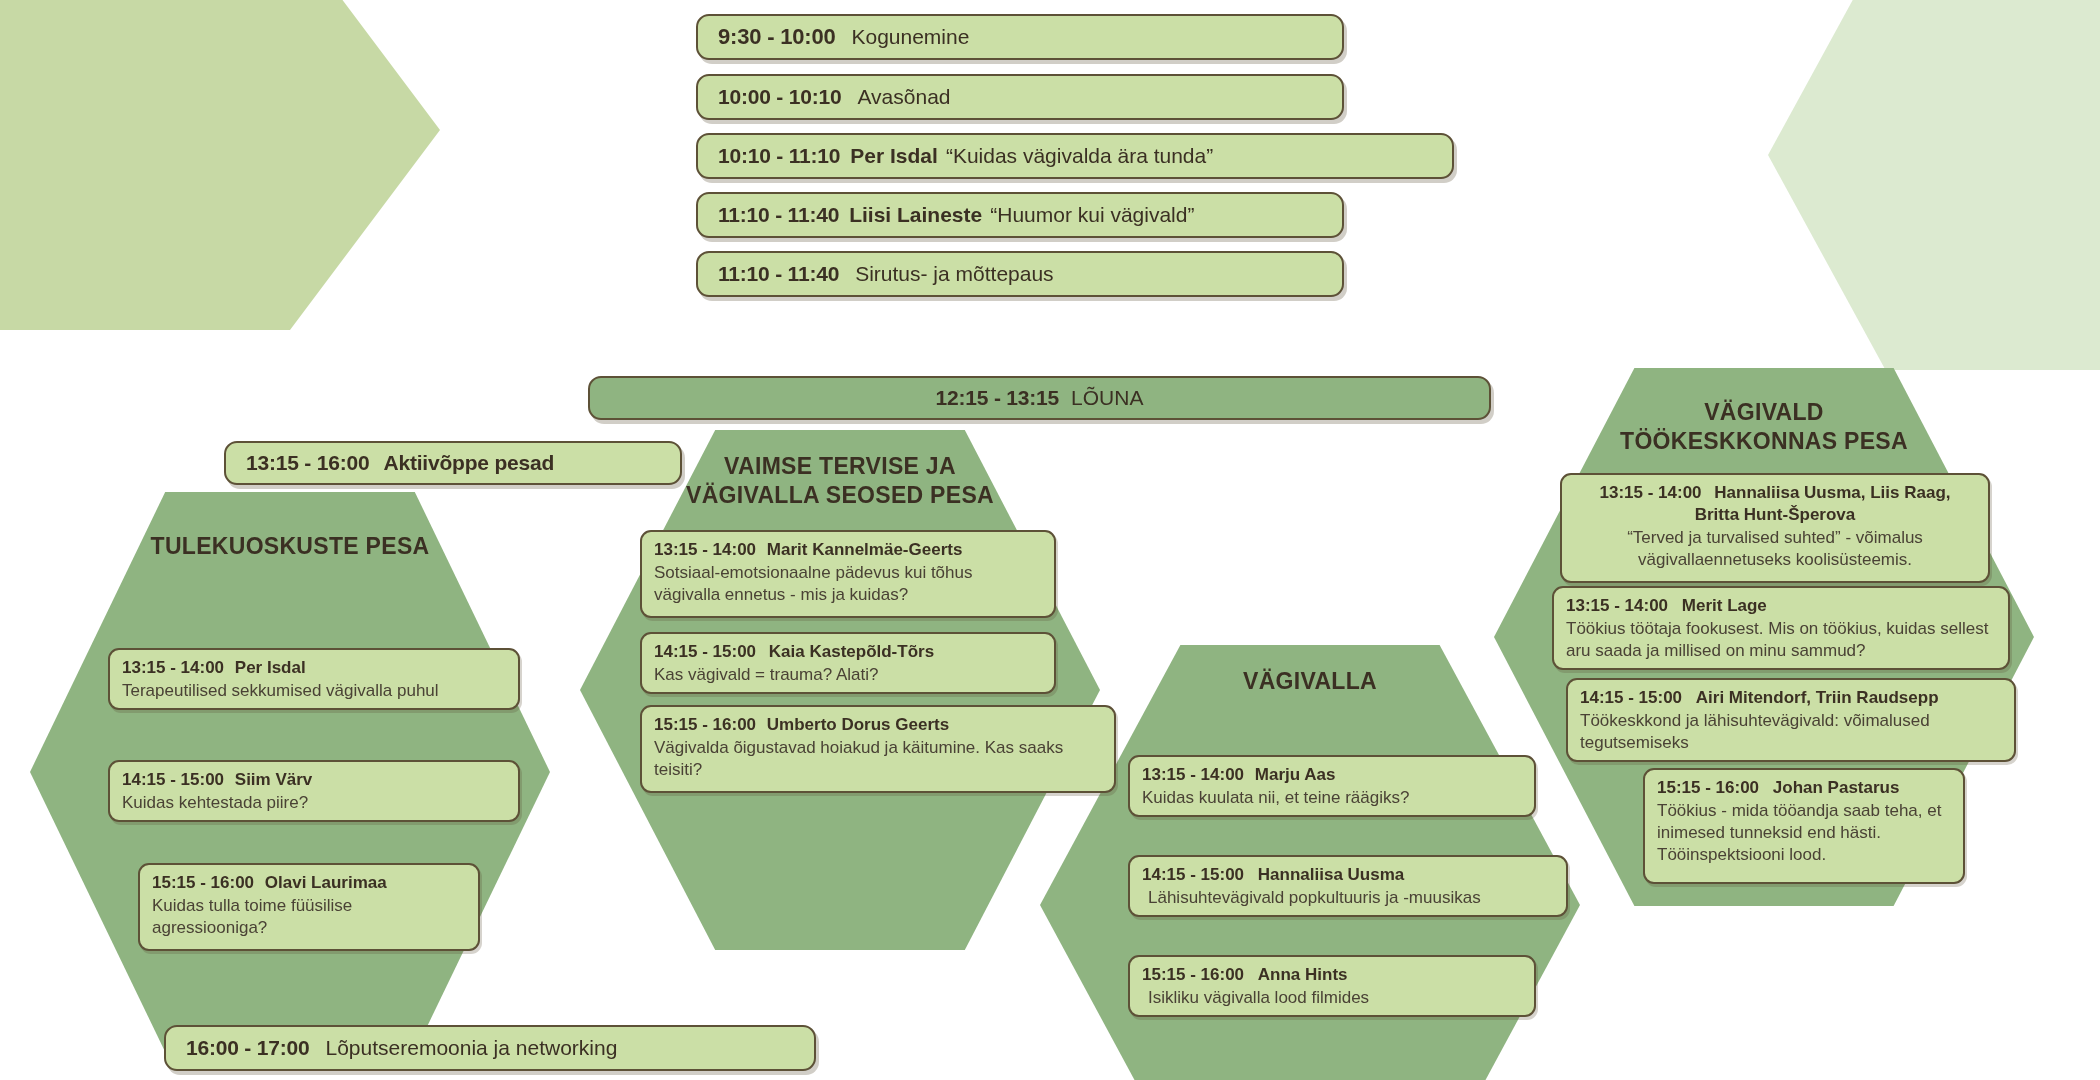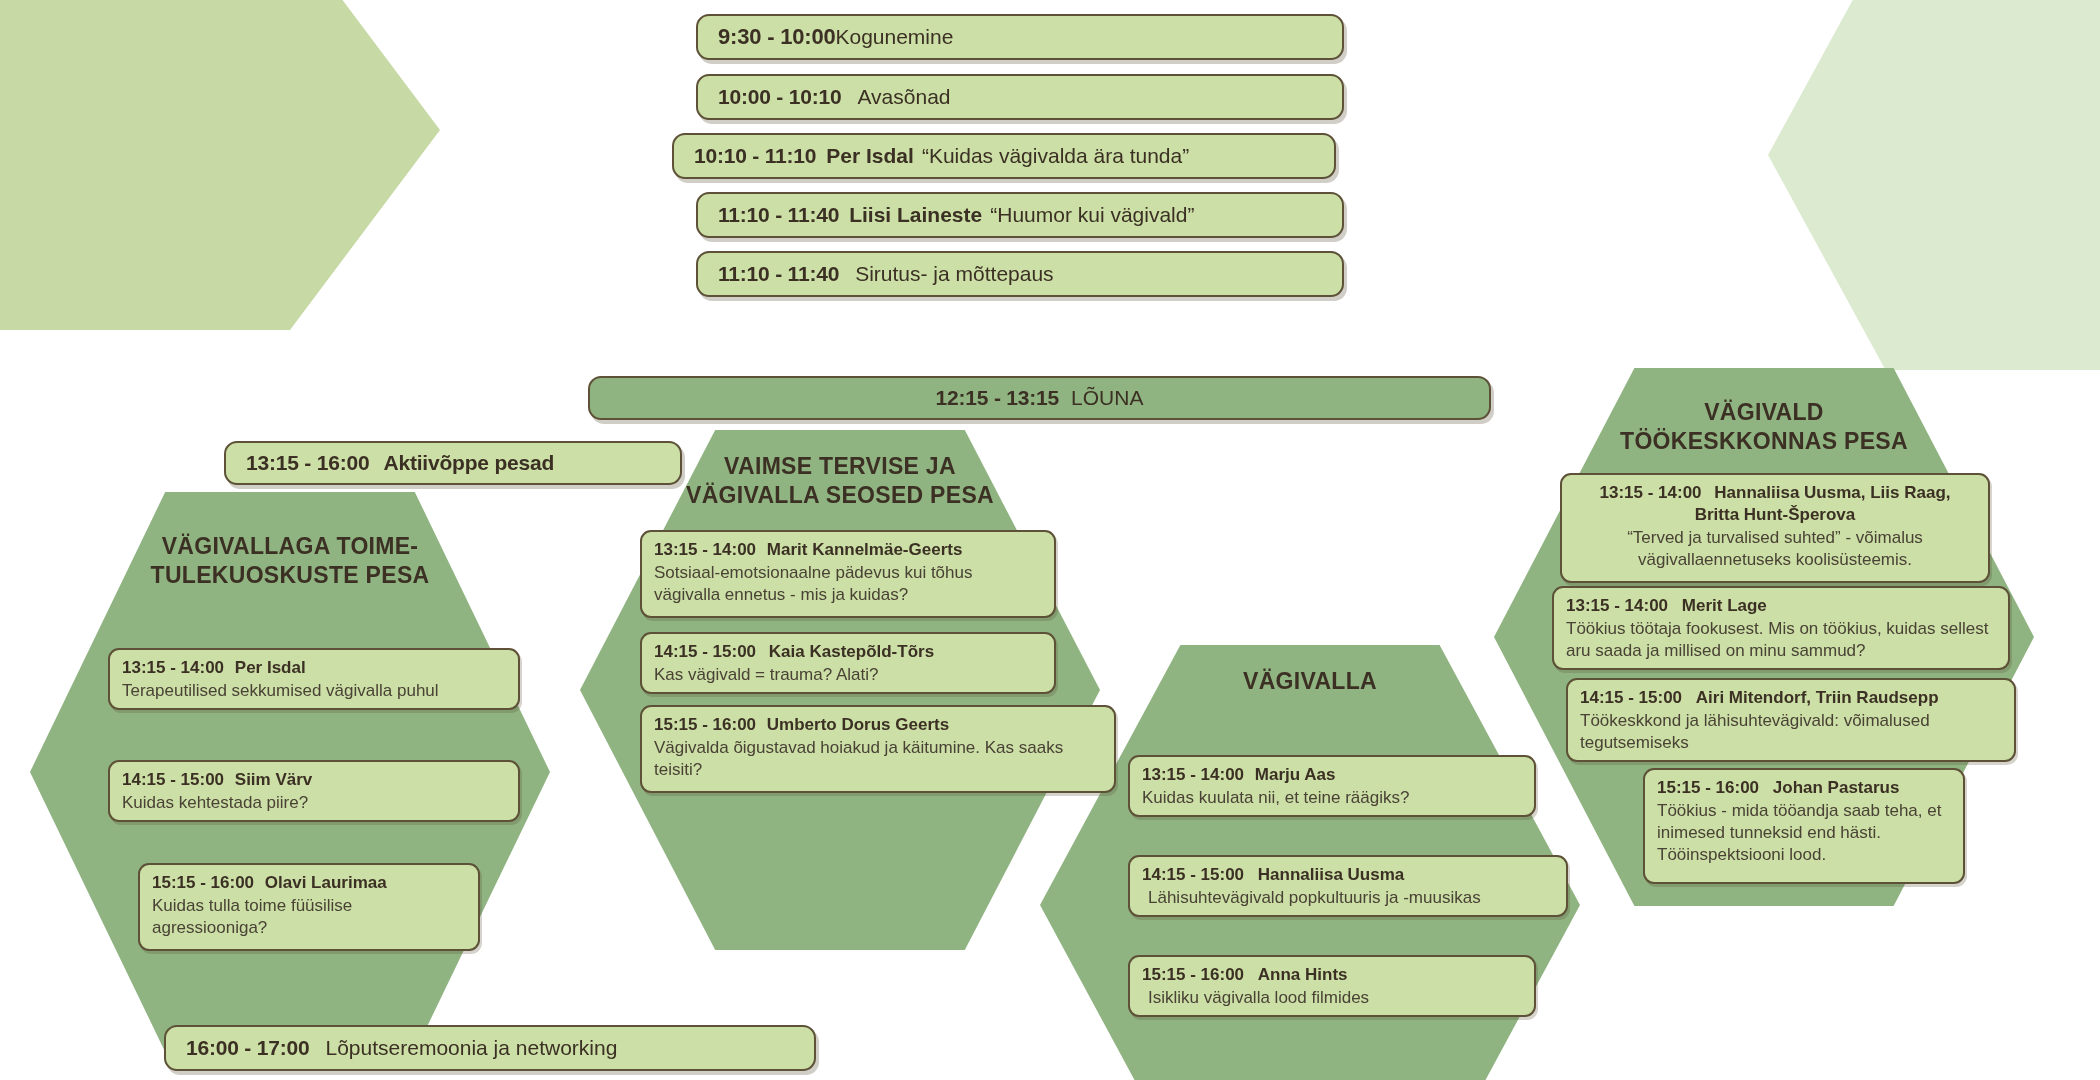--- a/index.html
+++ b/index.html
@@ -111,29 +111,29 @@
 </head>
 <body>
 
 <div id="stage">
 
   <div id="deco-left" class="deco-hex"></div>
   <div id="deco-right" class="deco-hex"></div>
 
   <div class="bar pale" style="left:696px;top:14px;width:648px;height:46px;">
     <span class="t" style="font-size:22px;">9:30 - 10:00</span>
-    <span class="d" style="font-size:21px;">Kogunemine</span>
+    <span class="d" style="font-size:21px;margin-left:16px;">Kogunemine</span>
   </div>
 
   <div class="bar pale" style="left:696px;top:74px;width:648px;height:46px;">
     <span class="t" style="font-size:21px;">10:00 - 10:10</span>
     <span class="d" style="font-size:21px;margin-left:16px;">Avasõnad</span>
   </div>
 
-  <div class="bar pale" style="left:672px;top:133px;width:664px;height:46px;text-align:center;">
+  <div class="bar pale" style="left:696px;top:133px;width:758px;height:46px;text-align:center;">
     <span class="t" style="font-size:21px;">10:10 - 11:10</span>
     <span class="nm" style="font-size:21px;margin-left:10px;">Per Isdal</span>
     <span class="d" style="font-size:21px;margin-left:8px;">“Kuidas vägivalda ära tunda”</span>
   </div>
 
   <div class="bar pale" style="left:696px;top:192px;width:648px;height:46px;">
     <span class="t" style="font-size:21px;">11:10 - 11:40</span>
     <span class="nm" style="font-size:21px;margin-left:10px;">Liisi Laineste</span>
     <span class="d" style="font-size:21px;margin-left:8px;">“Huumor kui vägivald”</span>
   </div>
@@ -155,21 +155,20 @@
   </div>
 
   <div class="bar pale" style="left:164px;top:1025px;width:652px;height:46px;z-index:8;">
     <span class="t" style="font-size:21px;">16:00 - 17:00</span>
     <span class="d" style="font-size:21px;margin-left:16px;">Lõputseremoonia ja networking</span>
   </div>
 
   <div class="nest" style="left:30px;top:492px;width:520px;height:560px;">
     <div class="hexbg"></div>
     <div class="title" style="top:40px;font-size:23px;">
-      <div>VÄGIVALLAGA TOIME-</div>
       <div>TULEKUOSKUSTE PESA</div>
     </div>
   </div>
   <div class="card" style="left:108px;top:648px;width:412px;height:62px;">
     <div class="hd">
       <span class="time">13:15 - 14:00</span>
       <span class="who" style="margin-left:6px;">Per Isdal</span>
     </div>
     <div class="desc">Terapeutilised sekkumised vägivalla puhul</div>
   </div>

